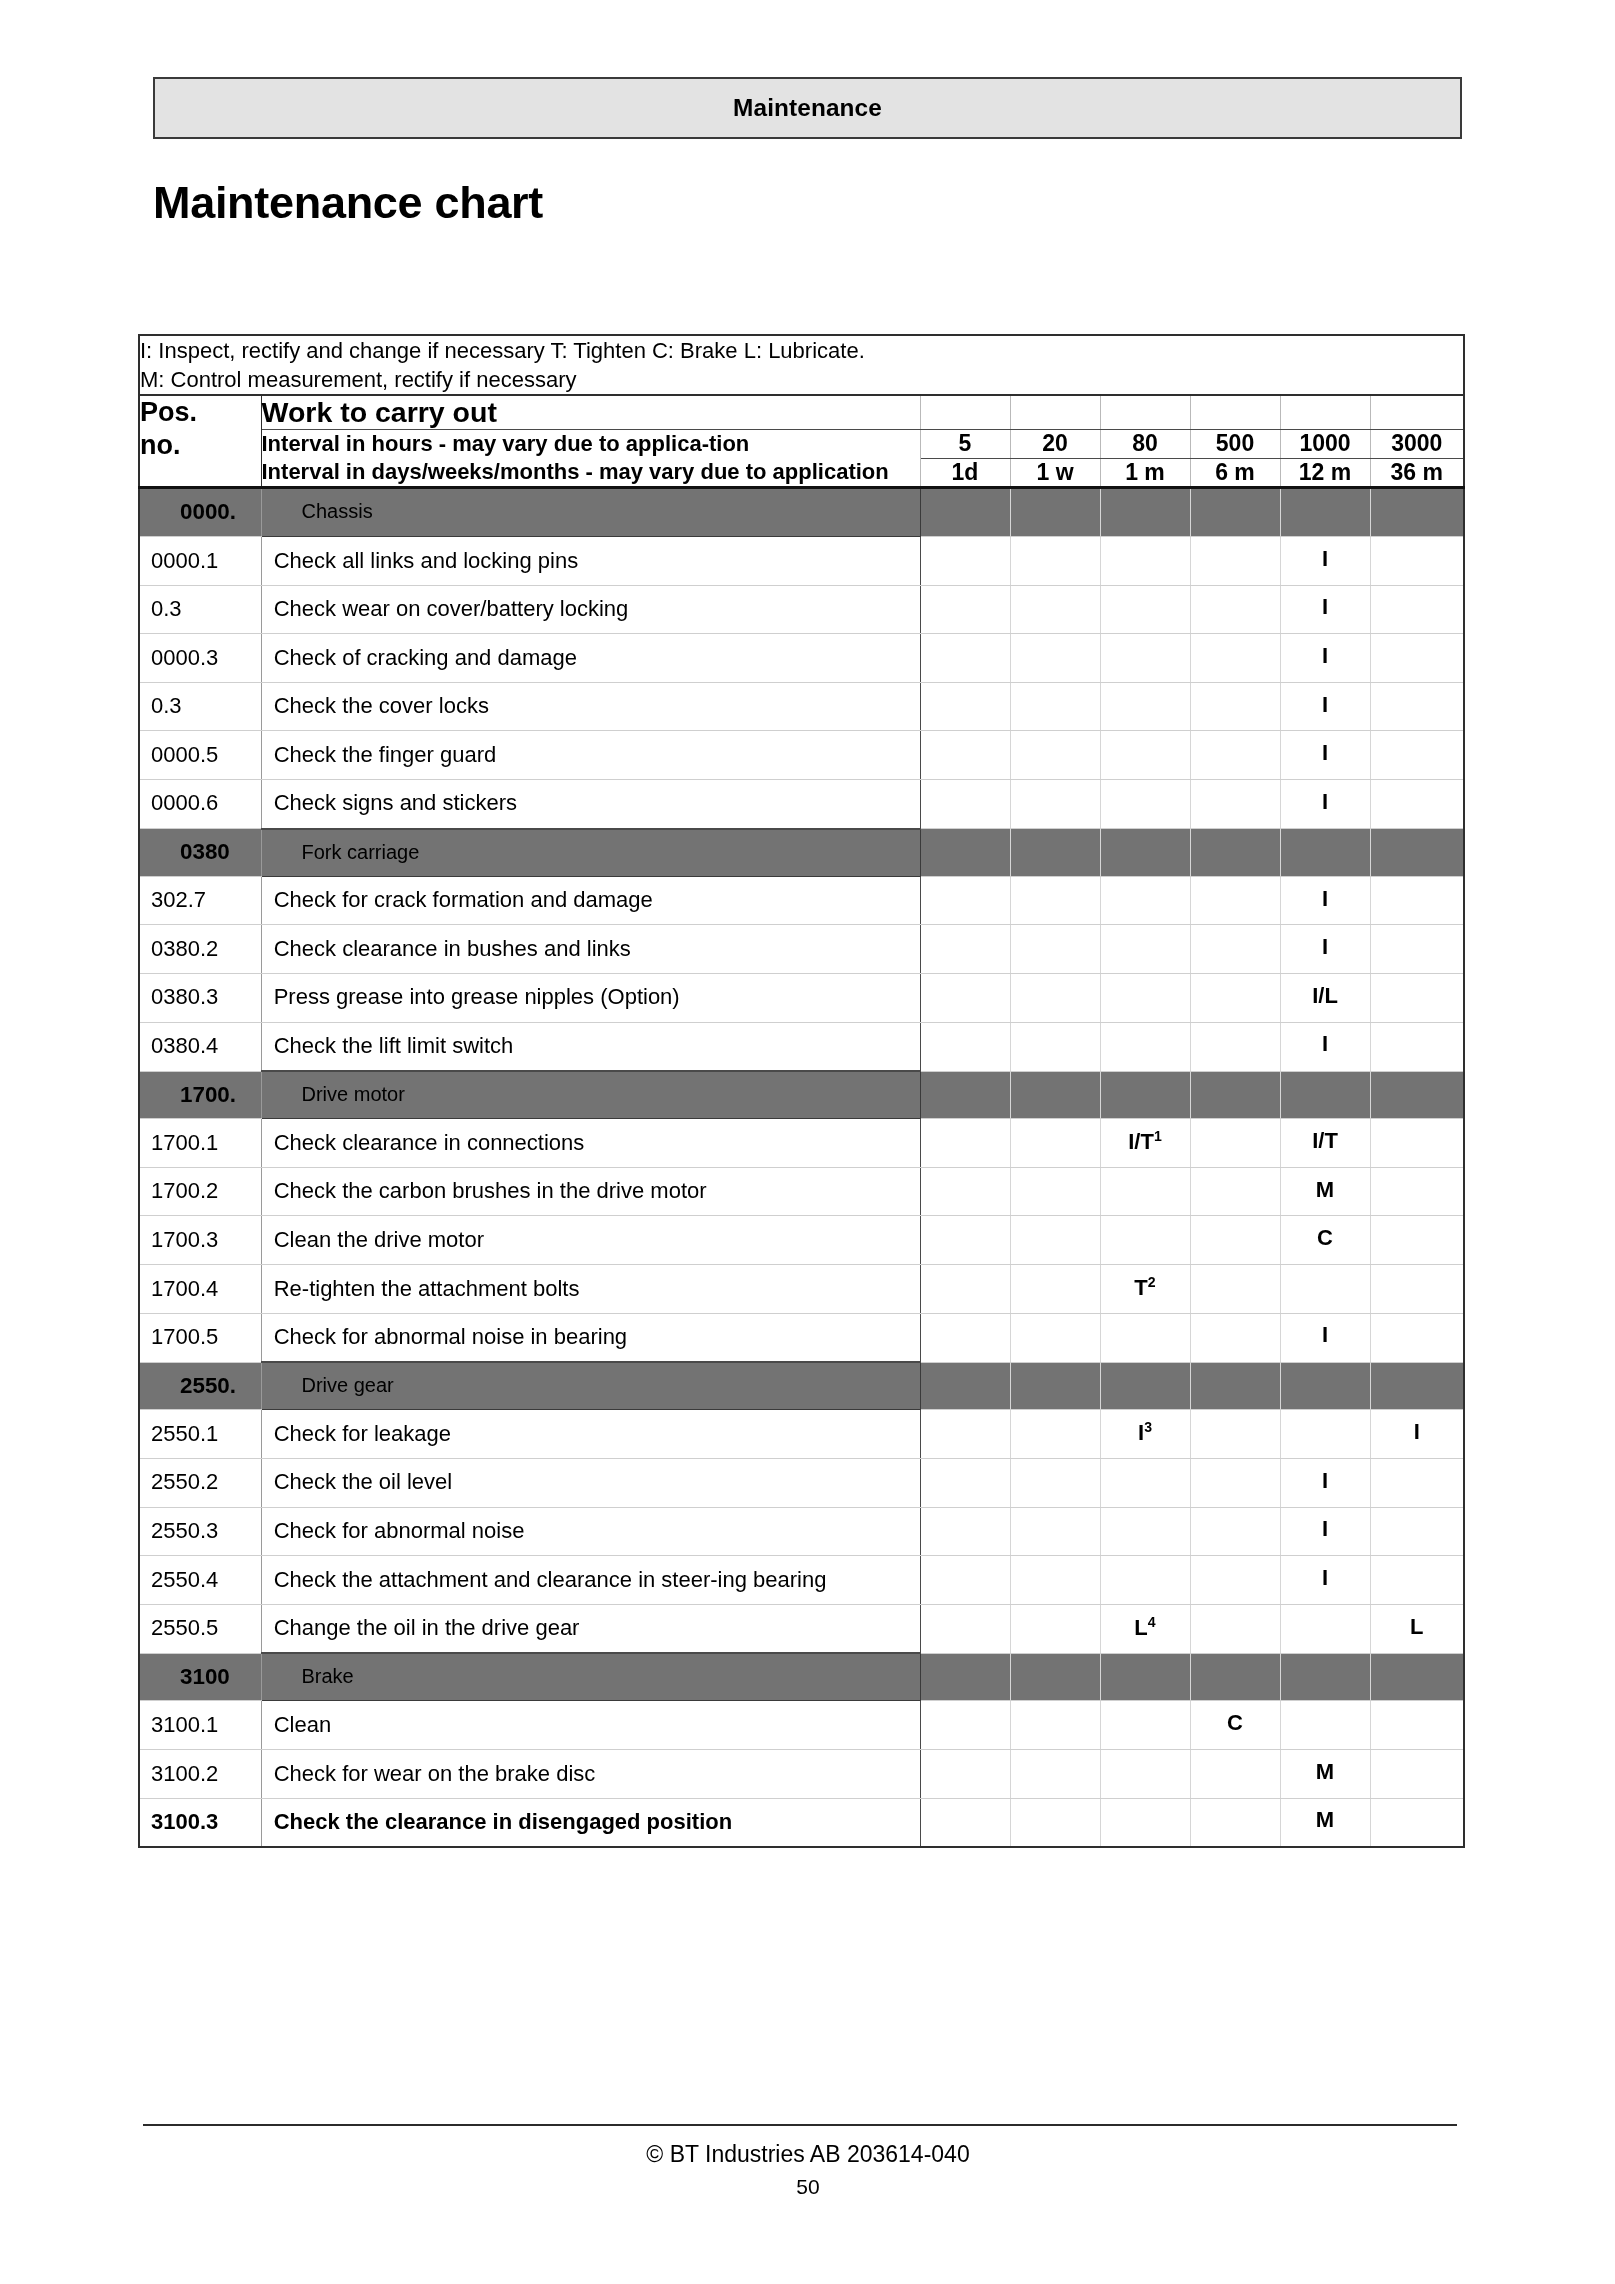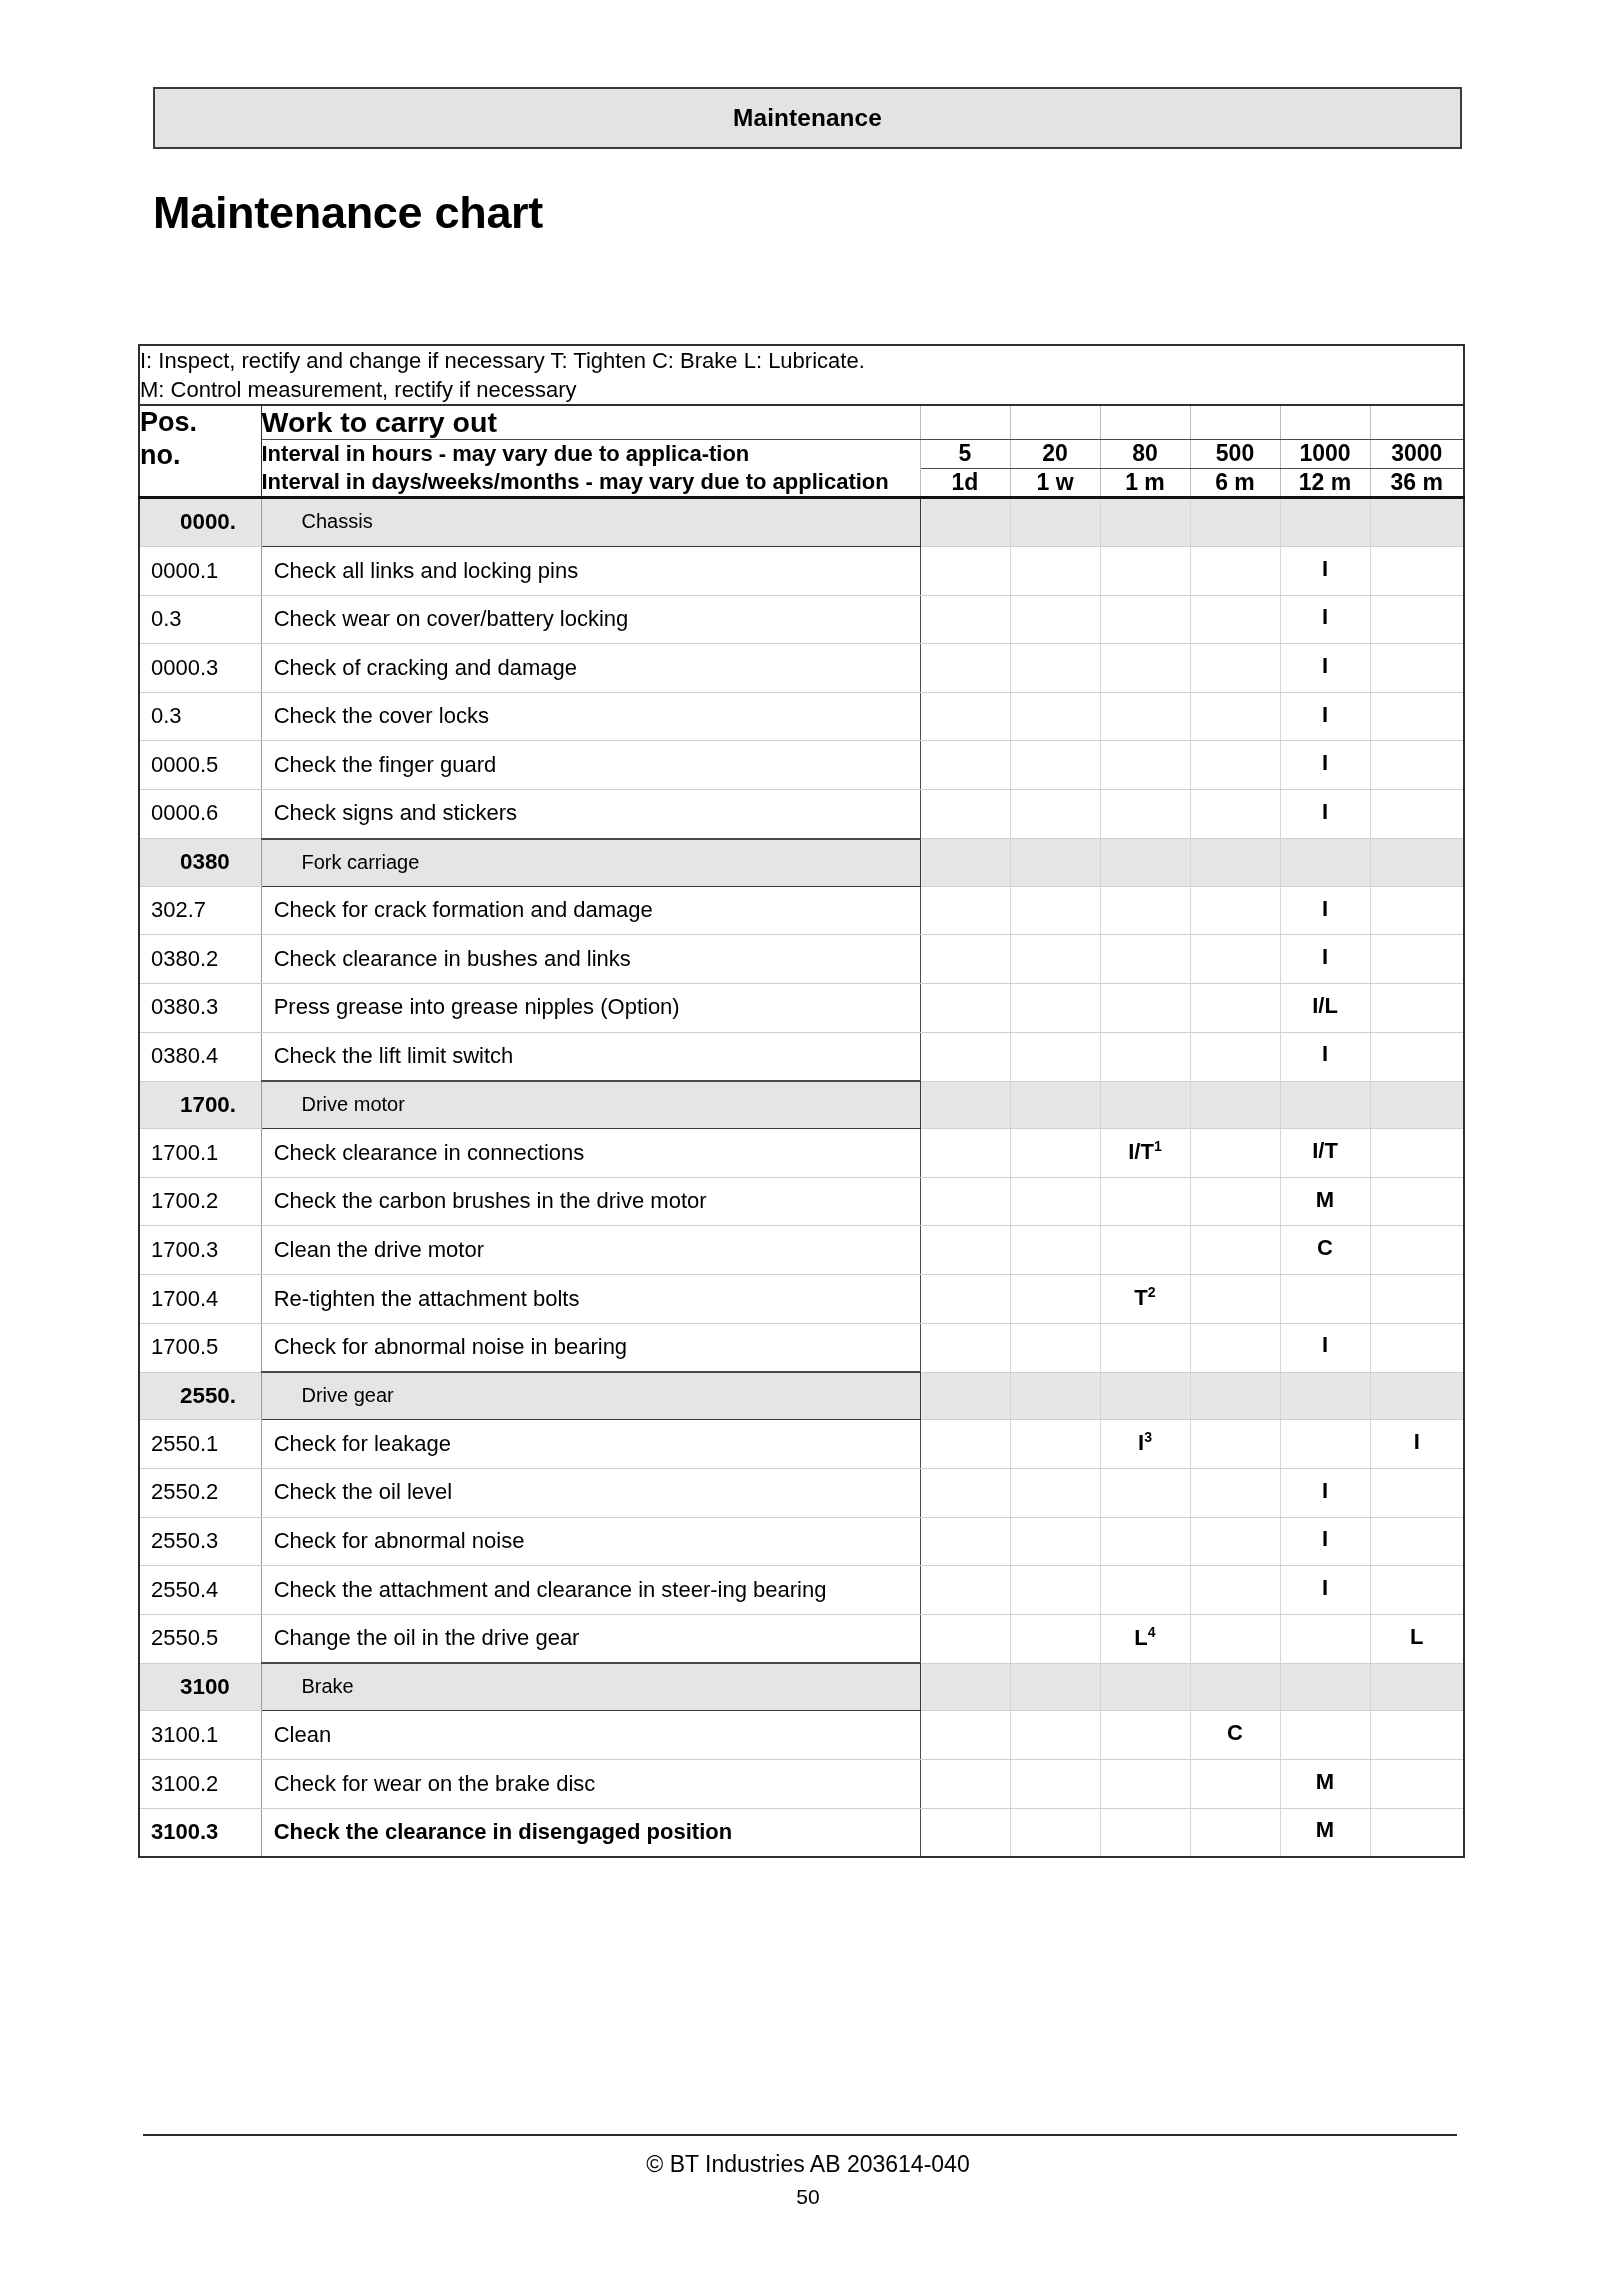--- a/index.html
+++ b/index.html
@@ -5,21 +5,21 @@
 <style>
   html, body { margin:0; padding:0; }
   body {
     width:1616px; height:2284px;
     background:#ffffff;
     font-family:"Liberation Sans", sans-serif;
     color:#000000;
     overflow:hidden;
     position:relative;
   }
-  .page { position:absolute; left:0; top:14px; width:1616px; height:2216px; }
+  .page { position:absolute; left:0; top:4px; width:1616px; height:2216px; }
 
   
   .banner {
     position:absolute;
     left:153px; top:73px; width:1309px; height:62px;
     background:#e3e3e3;
     border:2px solid #3a3a3a;
     box-sizing:border-box;
     display:flex; align-items:center; justify-content:center;
   }
@@ -91,21 +91,21 @@
   .ivlabel {
     border-right:1.4px solid #b9b9b9;
     padding:9.5px 9.5px 15px 12.2px;
     font-size:22px; font-weight:bold;
     line-height:1.28;
   }
   .ivlabel.row2 { border-bottom:3.4px solid #111; }
   .ivhead.row2  { border-bottom:3.4px solid #111; }
 
   
-  tr.sect td { background:#e5e5e5;padding-left:40px; }
+  tr.sect td { background:#737373;padding-left:40px; }
   td.sect-pos {
     border-left:2px solid #2e2e2e;
     border-right:1.4px solid #9a9a9a;
     border-bottom:1.4px solid #cfcfcf;
     font-size:22.4px; font-weight:bold;
     padding:11px 0 11px 11px;
     line-height:1.1;
   }
   td.sect-work {
     border:1.4px solid #3a3a3a;

